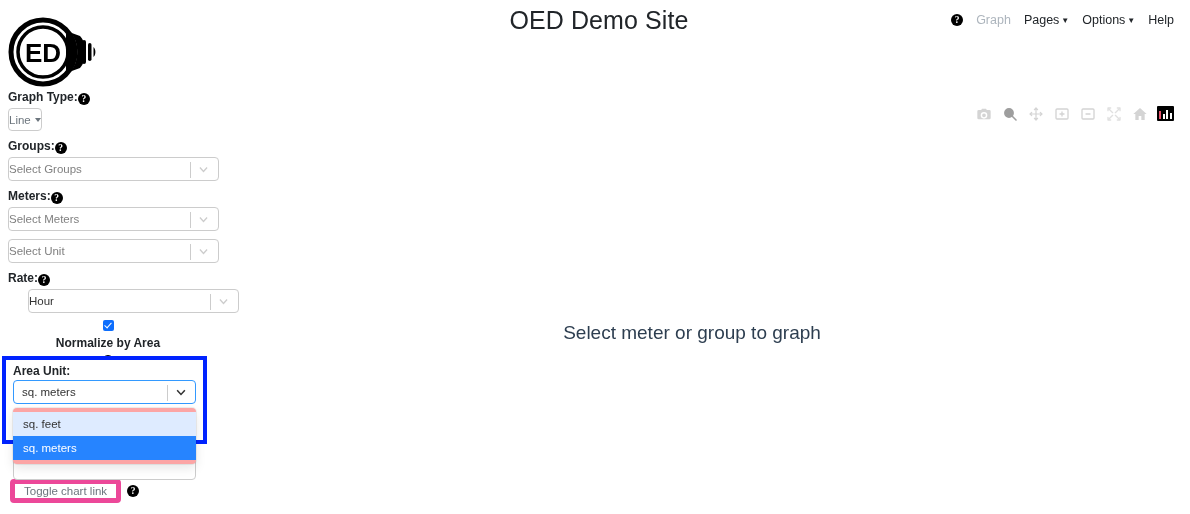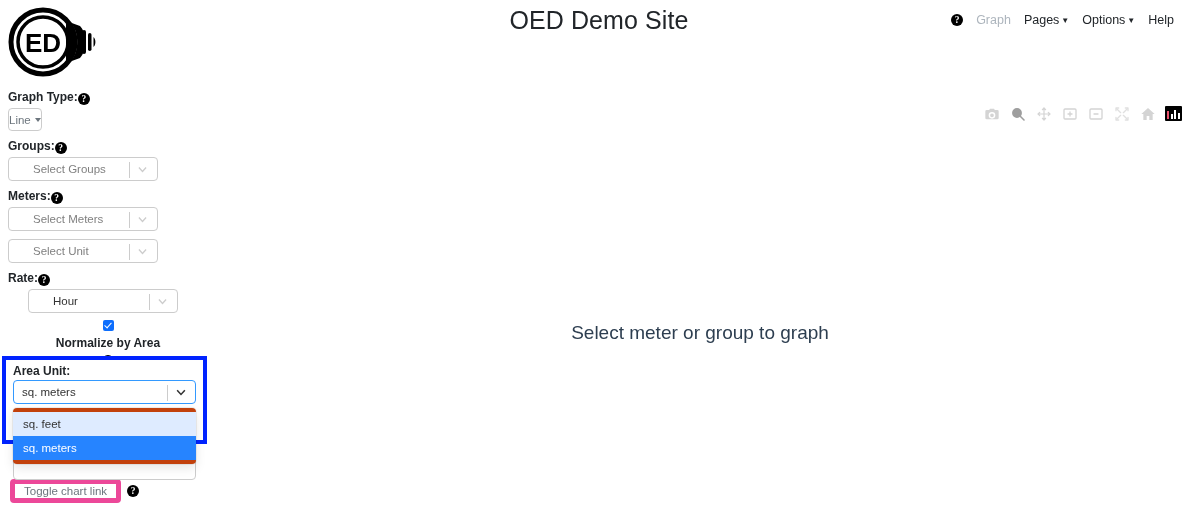--- a/index.html
+++ b/index.html
@@ -7,21 +7,21 @@
     margin: 0; padding: 0;
     width: 1190px; height: 514px;
     background: #ffffff;
     font-family: "Liberation Sans", sans-serif;
     overflow: hidden;
   }
   body { position: relative; }
 
   
   #logo {
-    position: absolute; left: 8px; top: 6px;
+    position: absolute; left: 8px; top: 16px;
     width: 95px; height: 72px;
   }
   #app-title {
     position: absolute; left: 4px; top: 6px; width: 1190px;
     text-align: center;
     font-size: 25px;
     color: #212529;
     font-weight: 400;
     letter-spacing: 0.1px;
   }
@@ -56,31 +56,31 @@
   }
   .field-label {
     font-size: 12px;
     font-weight: bold;
     color: #212529;
     margin-bottom: 3px;
     line-height: 14px;
     white-space: nowrap;
   }
   .select-box {
-    width: 150px;
+    width: 211px;
     height: 24px;
     border: 1px solid #cccccc;
     border-radius: 4px;
     background: #fff;
     display: flex;
     align-items: center;
     position: relative;
     font-size: 11.5px;
     color: #808080;
-    padding-left: 24px;
+    padding-left: 0;
   }
   .select-box .sep {
     position: absolute;
     right: 27px; top: 4px;
     width: 1px; height: 16px;
     background: #cccccc;
   }
   .select-box .chev {
     position: absolute;
     right: 8px; top: 0; bottom: 0;
@@ -171,21 +171,21 @@
   #area-unit-select .chev {
     position: absolute; right: 7px; top: 0; bottom: 0;
     display: flex; align-items: center; color: #333;
   }
 
   
   #area-unit-menu {
     position: absolute;
     left: 7px; top: 48px;
     width: 183px;
-    background: #c2410c;
+    background: #fca5a5;
     border-radius: 4px;
     box-shadow: 0 0 0 1px rgba(0,0,0,0.06), 0 4px 11px rgba(0,0,0,0.10);
     padding: 4px 0;
     overflow: hidden;
   }
   .menu-option {
     height: 24px;
     display: flex; align-items: center;
     padding-left: 10px;
     font-size: 11.5px;
@@ -218,21 +218,21 @@
     border-radius: 4px;
     background: #fff;
     font-size: 11.5px;
     color: #6c757d;
     white-space: nowrap;
   }
 
   
   #graph-area {
     position: absolute;
-    left: 215px; top: 60px;
+    left: 207px; top: 60px;
     width: 975px; height: 454px;
   }
   #graph-placeholder {
     position: absolute;
     left: 0; top: 262px;
     width: 970px;
     text-align: center;
     font-size: 19px;
     color: #2d3e50;
   }

